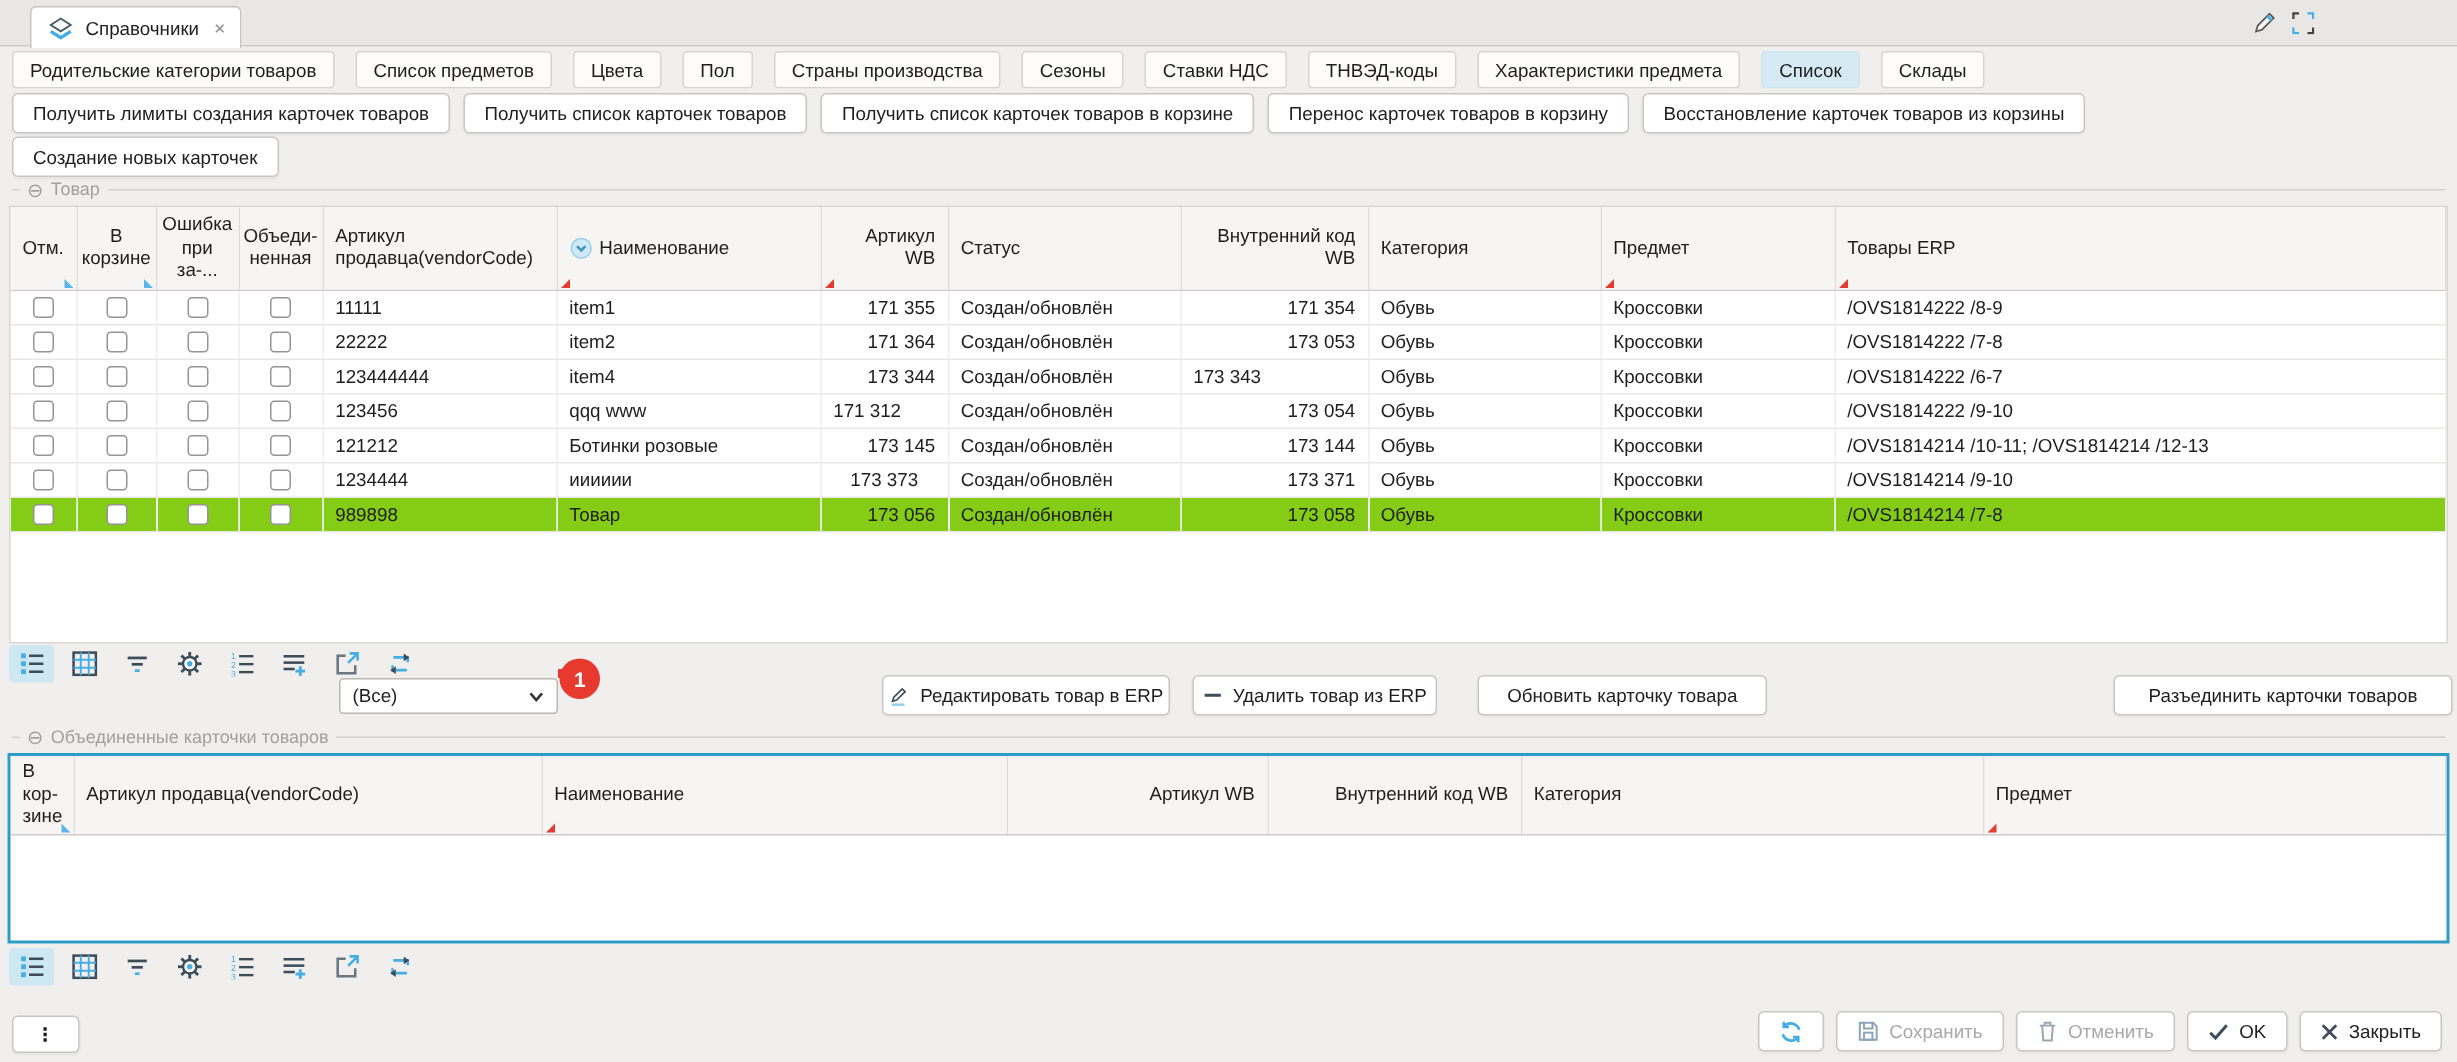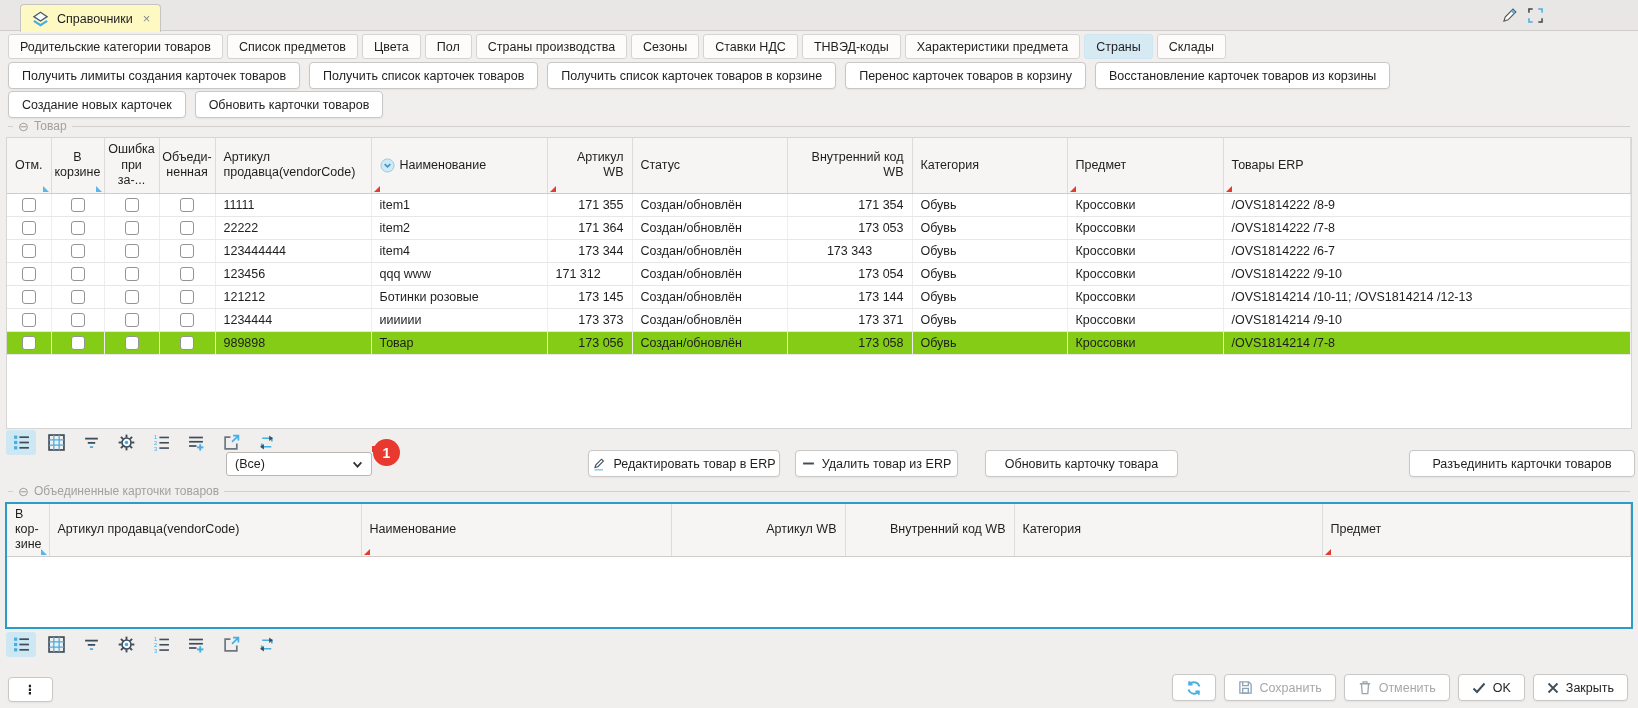--- a/index.html
+++ b/index.html
@@ -4,26 +4,26 @@
 <style>
 *{margin:0;padding:0;box-sizing:border-box}
 html,body{background:#f1efed}
 .app{position:relative;width:1638px;height:708px;background:#f1efed;
      font-family:"Liberation Sans","DejaVu Sans",sans-serif;font-size:12.5px;color:#1e1e1e;overflow:hidden}
 .svgi{display:inline-flex;align-items:center;justify-content:center}
 
 
 .doc-tabbar{position:absolute;left:0;top:0;width:100%;height:31px;background:#e9e7e5;border-bottom:1px solid #cfccca}
 .doc-tab{position:absolute;left:20px;top:4px;height:28px;padding:0 10px;display:flex;align-items:center;gap:7px;
-         background:#fef9c3;border:1px solid #c6c4c2;border-bottom:none;border-radius:4px 4px 0 0;z-index:2}
+         background:#ffffff;border:1px solid #c6c4c2;border-bottom:none;border-radius:4px 4px 0 0;z-index:2}
 .doc-close{color:#8a8a8a;font-size:13px;margin-left:3px}
 .topright{position:absolute;top:7px;left:1502px;display:flex;gap:10px;align-items:center;z-index:2}
 
 
-.tab-strip{position:absolute;left:8px;top:34px;height:25px;display:flex;gap:4px;width:1624px;overflow:hidden}
+.tab-strip{position:absolute;left:8px;top:34px;height:25px;display:flex;gap:14px;width:1624px;overflow:hidden}
 .tab{display:inline-flex;align-items:center;padding:0 11px;background:#fdfcfb;border:1px solid #d6d4d2;border-radius:3px;white-space:nowrap}
 .tab.active{background:#d5eaf3;border-color:#cfe5ef}
 
 
 .btn{display:inline-flex;align-items:center;justify-content:center;gap:7px;height:27px;padding:0 13px;background:#fff;
      border:1px solid #c9c7c5;border-radius:4px;font:inherit;color:#1e1e1e;box-shadow:0 1px 2px rgba(0,0,0,.05);white-space:nowrap}
 .btnrow{position:absolute;left:8px;display:flex;gap:9px}
 #btnrow1{top:62px}#btnrow2{top:91px}
 
 
@@ -112,34 +112,33 @@
   <div class="tab-strip" id="tab-strip">
       <div class="tab">Родительские категории товаров</div>
       <div class="tab">Список предметов</div>
       <div class="tab">Цвета</div>
       <div class="tab">Пол</div>
       <div class="tab">Страны производства</div>
       <div class="tab">Сезоны</div>
       <div class="tab">Ставки НДС</div>
       <div class="tab">ТНВЭД-коды</div>
       <div class="tab">Характеристики предмета</div>
-      <div class="tab active">Страны</div>
+      <div class="tab active">Список</div>
       <div class="tab">Склады</div>
     </div>
 
   <div class="btnrow" id="btnrow1">
       <button class="btn">Получить лимиты создания карточек товаров</button>
       <button class="btn">Получить список карточек товаров</button>
       <button class="btn">Получить список карточек товаров в корзине</button>
       <button class="btn">Перенос карточек товаров в корзину</button>
       <button class="btn">Восстановление карточек товаров из корзины</button>
     </div>
   <div class="btnrow" id="btnrow2">
       <button class="btn">Создание новых карточек</button>
-      <button class="btn">Обновить карточки товаров</button>
     </div>
 
   <div class="group-label" id="g1">
     <span class="gl-line pre"></span>
     <span class="glyph">⊖</span>
     <span>Товар</span>
     <span class="gl-line post"></span>
   </div>
 
   <div class="grid" id="grid1">
@@ -210,21 +209,21 @@
           </tr>
           <tr>
             <td class="cbcell"><span class="cb"></span></td>
             <td class="cbcell"><span class="cb"></span></td>
             <td class="cbcell"><span class="cb"></span></td>
             <td class="cbcell"><span class="cb"></span></td>
             <td>123444444</td>
             <td>item4</td>
             <td style="text-align: right;">173 344</td>
             <td>Создан/обновлён</td>
-            <td style="text-align: center;">173 343</td>
+            <td style="text-align: left;">173 343</td>
             <td>Обувь</td>
             <td>Кроссовки</td>
             <td>/OVS1814222 /6-7</td>
           </tr>
           <tr>
             <td class="cbcell"><span class="cb"></span></td>
             <td class="cbcell"><span class="cb"></span></td>
             <td class="cbcell"><span class="cb"></span></td>
             <td class="cbcell"><span class="cb"></span></td>
             <td>123456</td>
@@ -250,21 +249,21 @@
             <td>Кроссовки</td>
             <td>/OVS1814214 /10-11; /OVS1814214 /12-13</td>
           </tr>
           <tr>
             <td class="cbcell"><span class="cb"></span></td>
             <td class="cbcell"><span class="cb"></span></td>
             <td class="cbcell"><span class="cb"></span></td>
             <td class="cbcell"><span class="cb"></span></td>
             <td>1234444</td>
             <td>ииииии</td>
-            <td style="text-align: right;">173 373</td>
+            <td style="text-align: center;">173 373</td>
             <td>Создан/обновлён</td>
             <td style="text-align: right;">173 371</td>
             <td>Обувь</td>
             <td>Кроссовки</td>
             <td>/OVS1814214 /9-10</td>
           </tr>
           <tr class="selected">
             <td class="cbcell"><span class="cb"></span></td>
             <td class="cbcell"><span class="cb"></span></td>
             <td class="cbcell"><span class="cb"></span></td>

